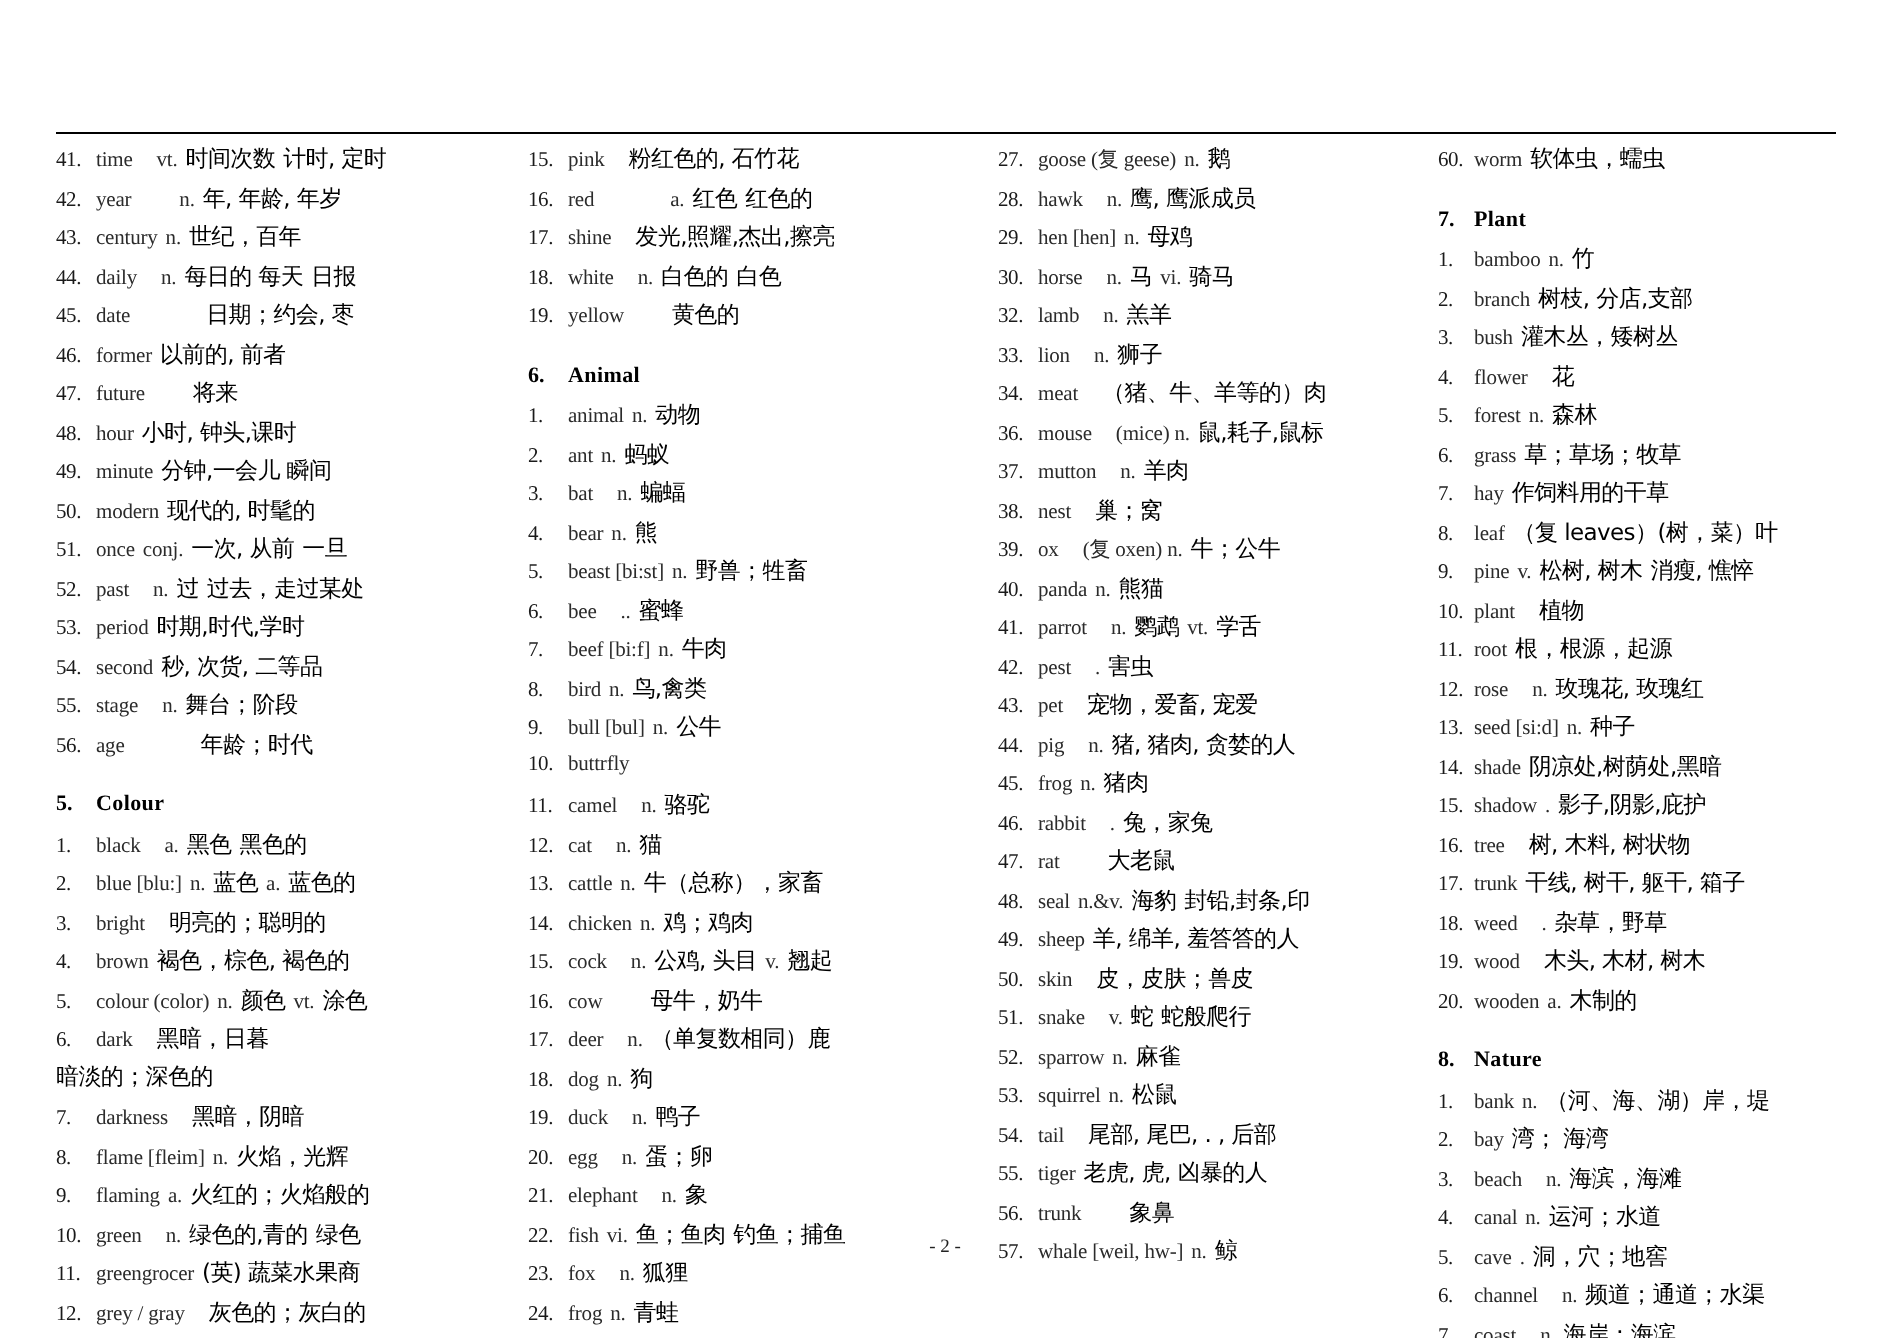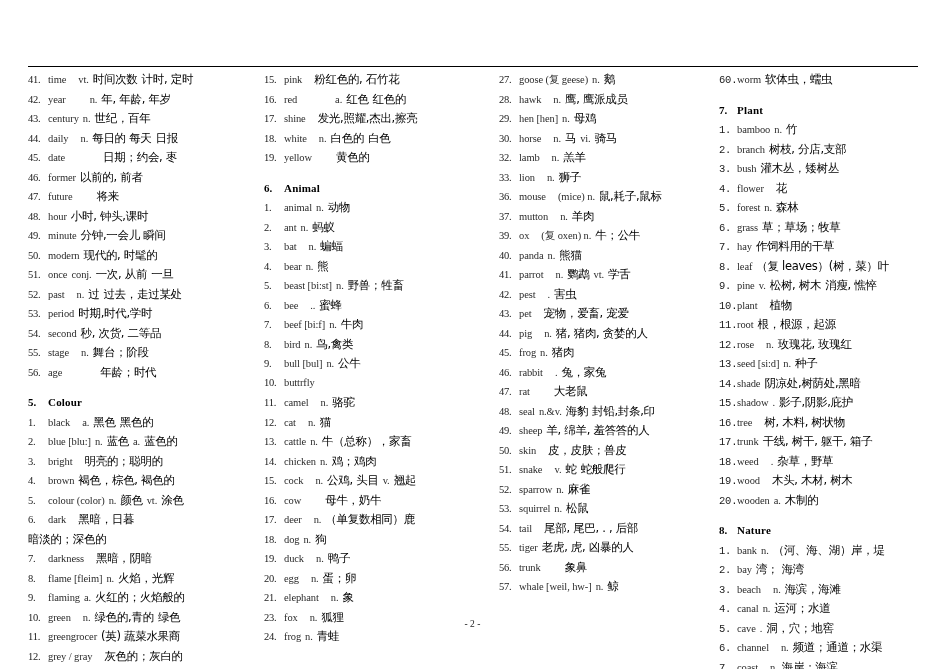--- a/index.html
+++ b/index.html
@@ -59,21 +59,21 @@
   }
   .num {
     flex: 0 0 auto;
     width: 20px;
     font-size: 10.5px;
     font-family: "Liberation Serif", serif;
     color: #1a1a1a;
     text-align: left;
     letter-spacing: -0.2px;
   }
-  .col-4 .num { width: 18px; font-family: Liberation Mono, monospace; }
+  .col-4 .num { width: 18px; }
   .body {
     flex: 1 1 auto;
     font-size: 10.5px;
     overflow: visible;
   }
   .en {
     font-family: "Liberation Serif", "DejaVu Serif", serif;
     font-size: 10.5px;
     color: #2b2b2b;
     letter-spacing: -0.1px;
@@ -364,20 +364,24 @@
         </div>
         <div class="entry">
           <span class="num">20.</span>
           <span class="body"><span class="en">egg</span><span class="sp2"></span><span class="en">n.</span><span class="sp"></span><span class="cn">蛋；卵</span></span>
         </div>
         <div class="entry">
           <span class="num">21.</span>
           <span class="body"><span class="en">elephant</span><span class="sp2"></span><span class="en">n.</span><span class="sp"></span><span class="cn">象</span></span>
         </div>
         <div class="entry">
+          <span class="num">22.</span>
+          <span class="body"><span class="en">fish</span><span class="sp"></span><span class="en">vi.</span><span class="sp"></span><span class="cn">鱼；鱼肉</span><span class="sp"></span><span class="cn">钓鱼；捕鱼</span></span>
+        </div>
+        <div class="entry">
           <span class="num">23.</span>
           <span class="body"><span class="en">fox</span><span class="sp2"></span><span class="en">n.</span><span class="sp"></span><span class="cn">狐狸</span></span>
         </div>
         <div class="entry">
           <span class="num">24.</span>
           <span class="body"><span class="en">frog</span><span class="sp"></span><span class="en">n.</span><span class="sp"></span><span class="cn">青蛙</span></span>
         </div>
       </div>
       <div class="col col-3">
         <div class="entry">
@@ -398,26 +402,34 @@
         </div>
         <div class="entry">
           <span class="num">32.</span>
           <span class="body"><span class="en">lamb</span><span class="sp2"></span><span class="en">n.</span><span class="sp"></span><span class="cn">羔羊</span></span>
         </div>
         <div class="entry">
           <span class="num">33.</span>
           <span class="body"><span class="en">lion</span><span class="sp2"></span><span class="en">n.</span><span class="sp"></span><span class="cn">狮子</span></span>
         </div>
         <div class="entry">
+          <span class="num">34.</span>
+          <span class="body"><span class="en">meat</span><span class="sp2"></span><span class="cn">（猪、牛、羊等的）肉</span></span>
+        </div>
+        <div class="entry">
           <span class="num">36.</span>
           <span class="body"><span class="en">mouse</span><span class="sp2"></span><span class="en">(mice) n.</span><span class="sp"></span><span class="cn">鼠,耗子,鼠标</span></span>
         </div>
         <div class="entry">
           <span class="num">37.</span>
           <span class="body"><span class="en">mutton</span><span class="sp2"></span><span class="en">n.</span><span class="sp"></span><span class="cn">羊肉</span></span>
+        </div>
+        <div class="entry">
+          <span class="num">38.</span>
+          <span class="body"><span class="en">nest</span><span class="sp2"></span><span class="cn">巢；窝</span></span>
         </div>
         <div class="entry">
           <span class="num">39.</span>
           <span class="body"><span class="en">ox</span><span class="sp2"></span><span class="en">(复 oxen) n.</span><span class="sp"></span><span class="cn">牛；公牛</span></span>
         </div>
         <div class="entry">
           <span class="num">40.</span>
           <span class="body"><span class="en">panda</span><span class="sp"></span><span class="en">n.</span><span class="sp"></span><span class="cn">熊猫</span></span>
         </div>
         <div class="entry">

